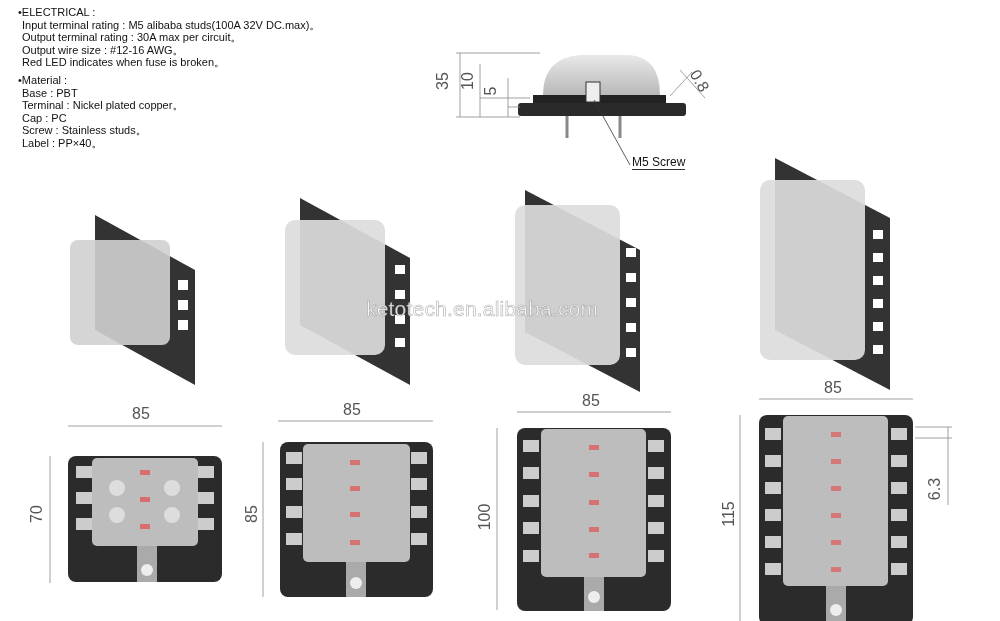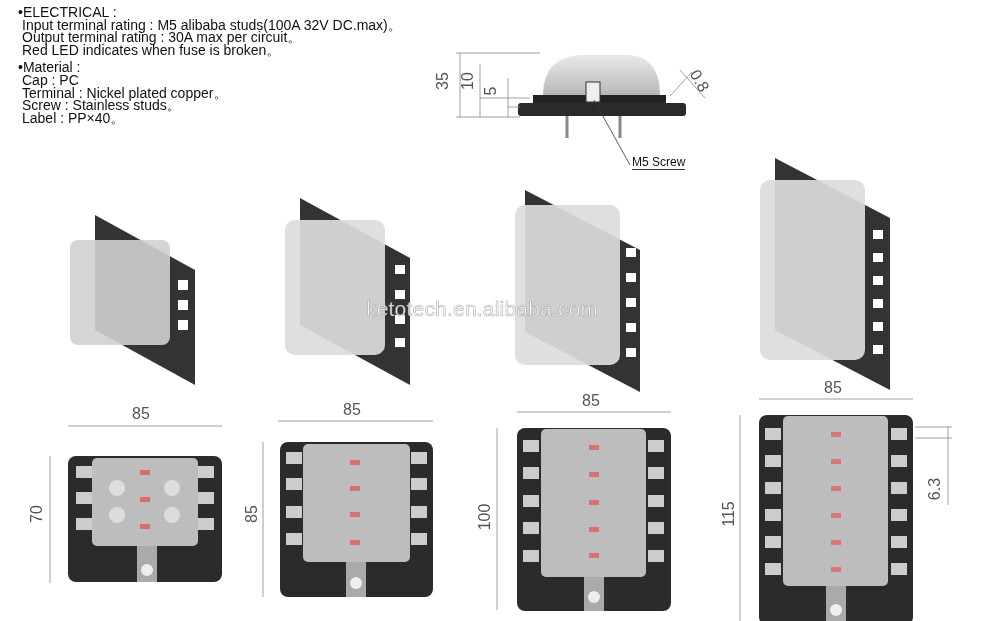--- a/index.html
+++ b/index.html
@@ -1,39 +1,41 @@
 <!DOCTYPE html>
 <html><head>
 <meta charset="utf-8">
 <style>
   html,body{margin:0;padding:0;background:#fff;}
   body{width:1000px;height:621px;position:relative;overflow:hidden;font-family:"Liberation Sans",sans-serif;color:#111;}
-  .spec{position:absolute;left:22px;top:6px;font-size:14px;line-height:12.6px;}
+  .spec{position:absolute;left:22px;top:6px;font-size:11px;line-height:12.6px;}
   .spec .sec{margin-bottom:5px;}
   .spec .hd{margin-left:-4px;}
   .dim{position:absolute;font-size:16px;color:#555;}
   .vdim{position:absolute;font-size:16px;color:#555;transform:rotate(-90deg);transform-origin:center;}
   svg{position:absolute;left:0;top:0;}
   .watermark{position:absolute;left:366px;top:297px;font-size:21px;color:rgba(255,255,255,0.85);-webkit-text-stroke:0.6px rgba(120,120,120,0.6);letter-spacing:0.2px;text-align:center;}
   .callout{position:absolute;left:632px;top:155px;font-size:12px;color:#111;border-bottom:1px solid #333;padding-bottom:0;}
 </style>
 </head>
 <body>
 
 <div class="spec">
   <div class="sec">
     <div class="hd">•ELECTRICAL :</div>
     <div>Input terminal rating : M5 alibaba studs(100A 32V DC.max)。</div>
     <div>Output terminal rating : 30A max per circuit。</div>
+    <div>Output wire size : #12-16 AWG。</div>
     <div>Red LED indicates when fuse is broken。</div>
   </div>
   <div class="sec" style="">
     <div class="hd">•Material :</div>
+    <div>Base : PBT</div>
+    <div>Terminal : Nickel plated copper。</div>
     <div>Cap : PC</div>
-    <div>Terminal : Nickel plated copper。</div>
     <div>Screw : Stainless studs。</div>
     <div>Label : PP×40。</div>
   </div>
 </div>
 
 <svg width="1000" height="621" viewBox="0 0 1000 621">
   <defs>
     <linearGradient id="capg" x1="0" y1="0" x2="0" y2="1">
       <stop offset="0" stop-color="#e9e9e9"></stop>
         <stop offset="1" stop-color="#b8b8b8"></stop>

